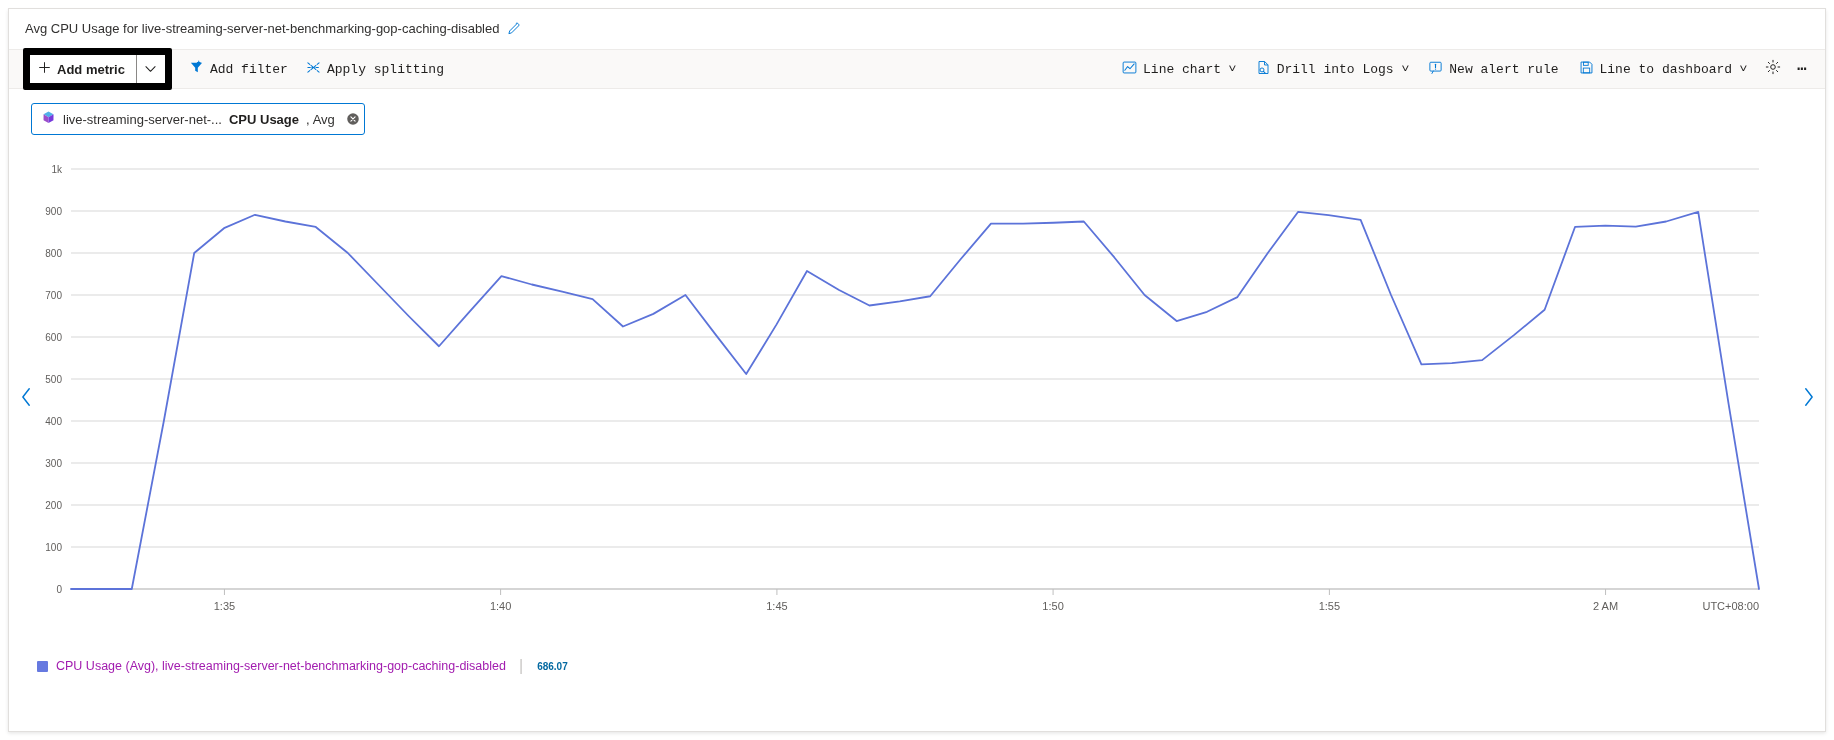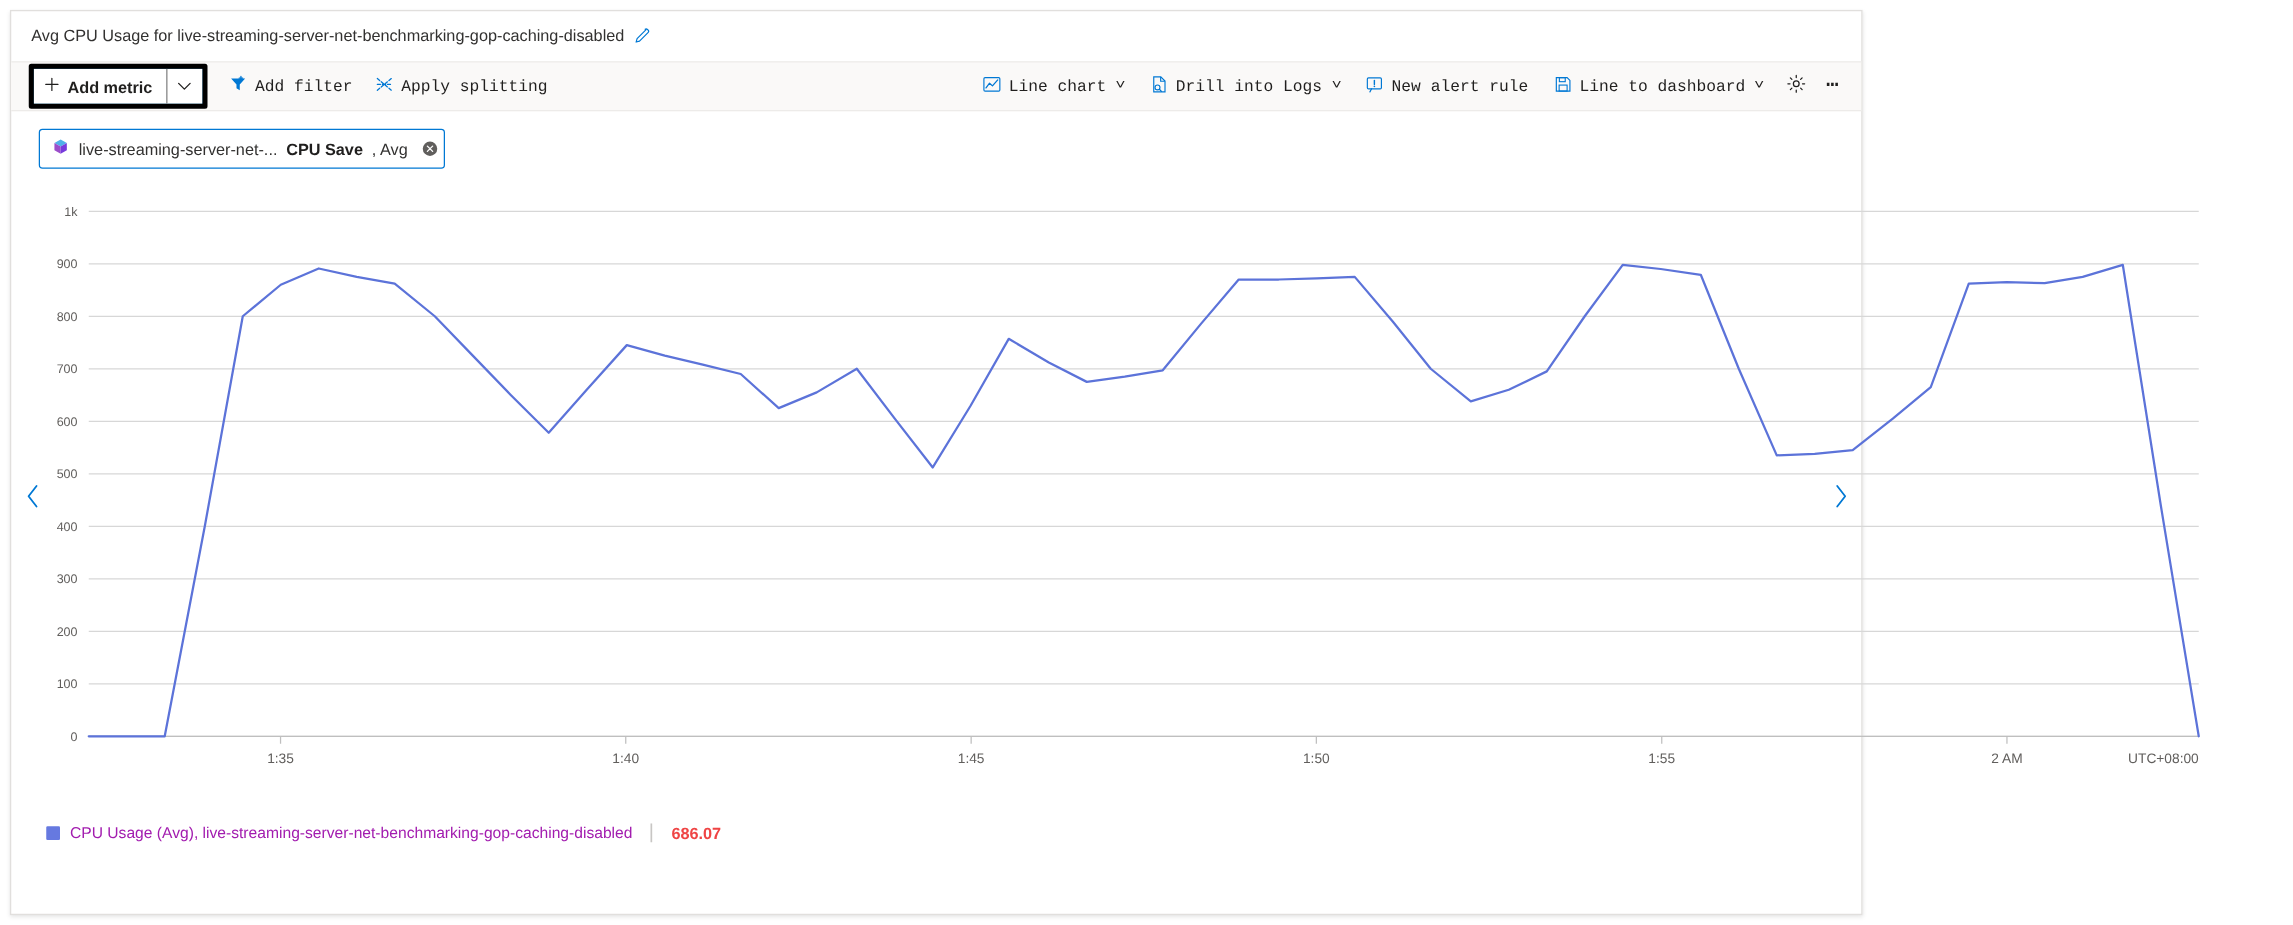--- a/index.html
+++ b/index.html
@@ -16,21 +16,21 @@
     width: 1834px;
     height: 740px;
     background: #ffffff;
     box-sizing: border-box;
     overflow: hidden;
   }
   .chart-card {
     position: absolute;
     left: 8px;
     top: 8px;
-    width: 1482px;
+    width: 1818px;
     height: 724px;
     background: #ffffff;
     border: 1px solid #e1dfdd;
     box-sizing: border-box;
     box-shadow: 0 0.3px 0.9px rgba(0,0,0,0.06), 0 1.6px 3.6px rgba(0,0,0,0.10);
   }
 
   
   .title-row {
     height: 40px;
@@ -62,21 +62,21 @@
     align-items: center;
     padding: 0 10px 0 14px;
     box-sizing: border-box;
   }
   .cmd-left { display: flex; align-items: center; gap: 0px; }
   .cmd-right { display: flex; align-items: flex-start; margin-left: auto; gap: 2px; }
 
   .split-btn {
     display: flex;
     align-items: stretch;
-    border: 4px solid #000000;
+    border: 7px solid #000000;
     border-radius: 2px;
     height: 28px;
     background: #0c4a6e;
     overflow: hidden;
   }
   .split-main {
     display: flex;
     align-items: center;
     gap: 6px;
     padding: 0 11px 0 8px;
@@ -219,22 +219,22 @@
   }
   .legend-text {
     font-size: 12.5px;
     color: #a21caf;
   }
   .legend-sep {
     color: #c8c6c4;
     margin: 0 6px 0 5px;
   }
   .legend-value {
-    font-size: 13px;
-    color: #ef4444;
+    font-size: 10px;
+    color: #0369a1;
     font-weight: bold;
   }
 </style>
 </head>
 <body>
 
 <div id="app">
   <div class="chart-card">
 
     <div class="title-row">
@@ -352,21 +352,21 @@
     <div class="pill-row">
       <div class="metric-pill">
         <span>
           <svg width="15" height="15" viewBox="0 0 16 16" aria-hidden="true">
             <path d="M8 1.6 L13.3 4.6 L8 7.6 L2.7 4.6Z" fill="#50b0e8"></path>
             <path d="M2.7 4.6 L8 7.6 L8 13.9 L2.7 10.9Z" fill="#9b4dca"></path>
             <path d="M13.3 4.6 L8 7.6 L8 13.9 L13.3 10.9Z" fill="#773adc"></path>
           </svg>
         </span>
         <span class="pill-resource">live-streaming-server-net-...</span>
-        <span class="pill-metric">CPU Save</span>
+        <span class="pill-metric">CPU Usage</span>
           <span class="pill-agg">,</span>
         <span class="pill-agg" style="margin-left:-4px;">Avg</span>
         <span class="pill-close">
           <svg width="14" height="14" viewBox="0 0 16 16" aria-hidden="true">
             <circle cx="8" cy="8" r="6.6" fill="#605e5c"></circle>
             <path d="M5.6 5.6 L10.4 10.4 M10.4 5.6 L5.6 10.4" stroke="#ffffff" stroke-width="1.25" stroke-linecap="round"></path>
           </svg>
         </span>
       </div>
     </div>

